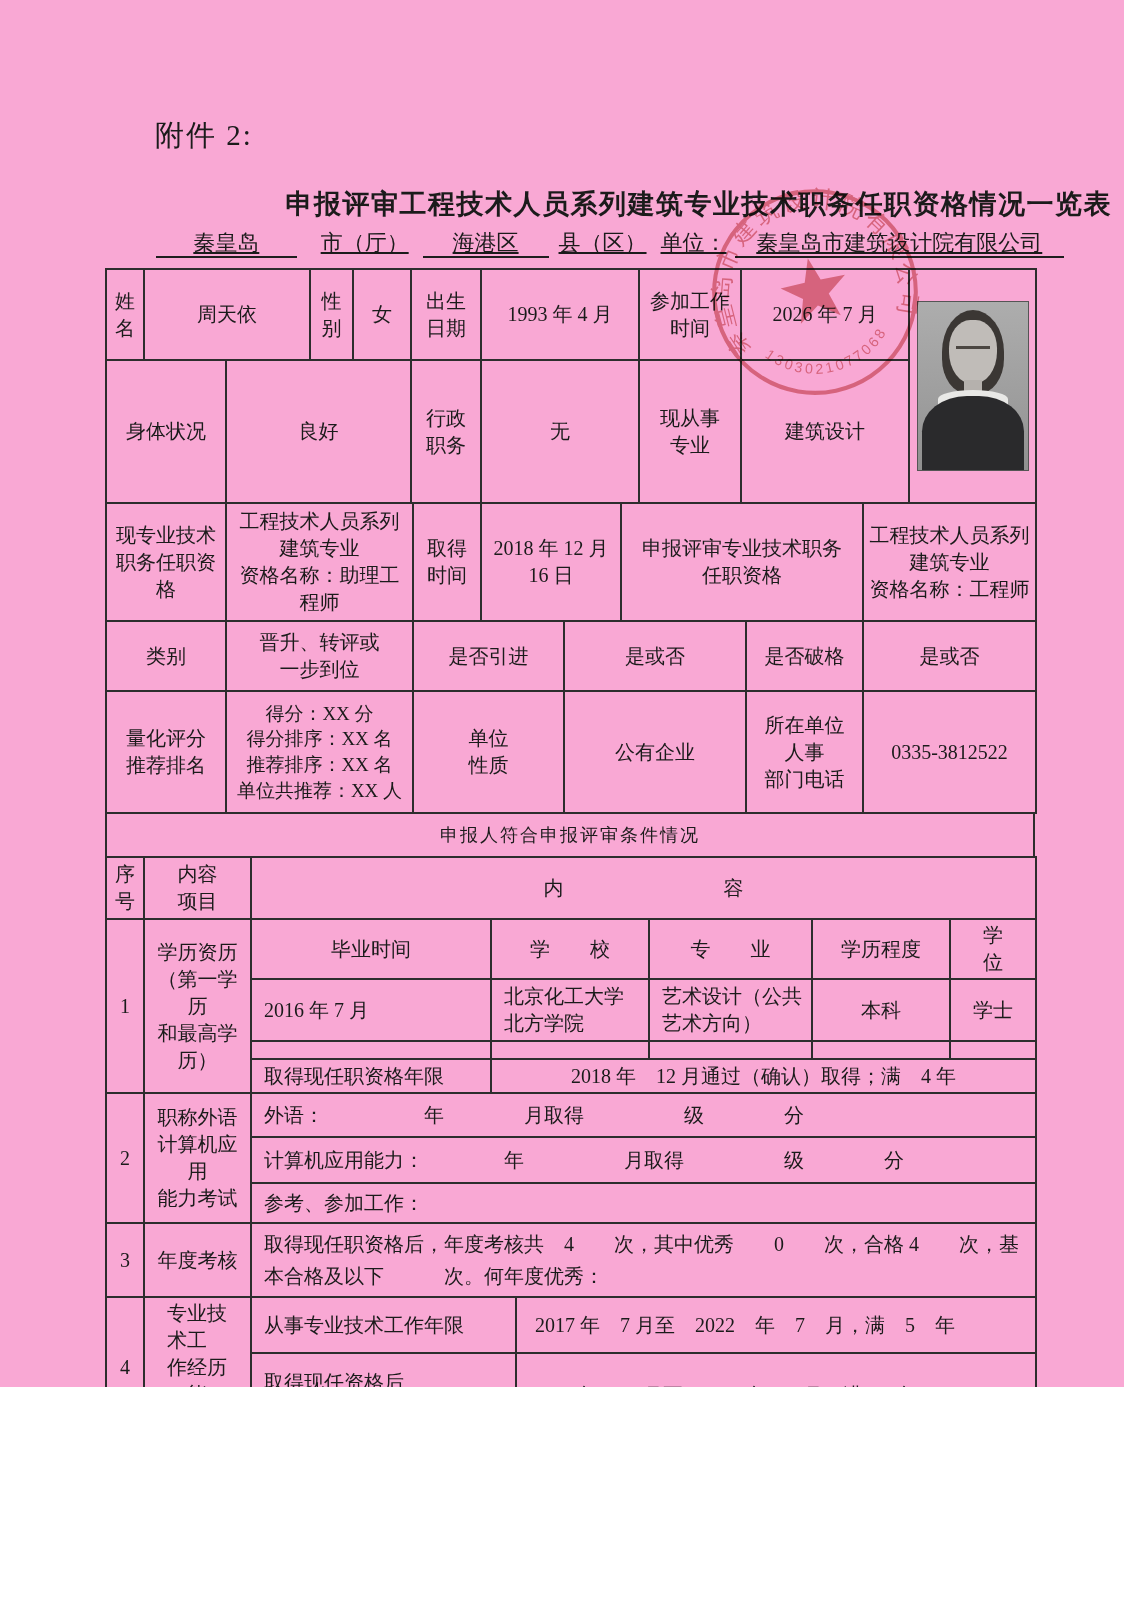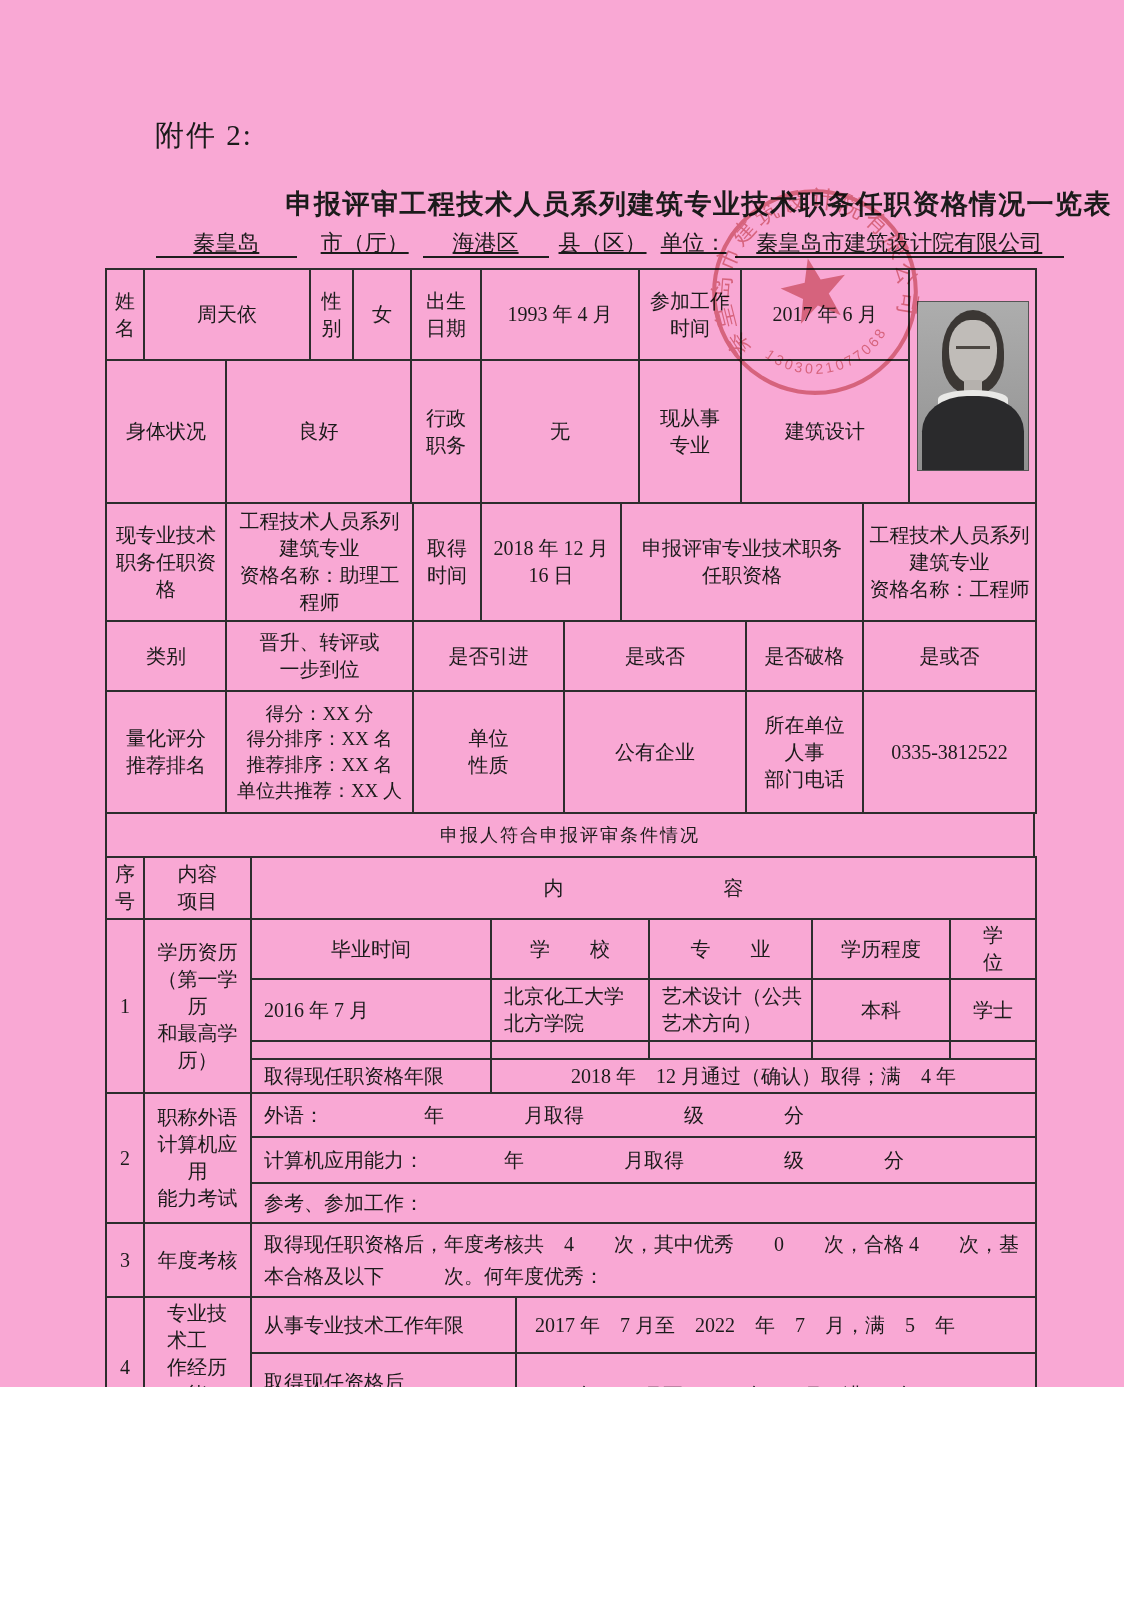--- a/index.html
+++ b/index.html
@@ -126,21 +126,21 @@
 名</td>
         <td colspan="2">周天依</td>
         <td>性
 别</td>
         <td>女</td>
         <td>出生
 日期</td>
         <td>1993 年 4 月</td>
         <td>参加工作
 时间</td>
-        <td>2017 年 6 月</td>
+        <td>2026 年 7 月</td>
         <td rowspan="2" class="photo-cell">
           <div class="photo">
             <div class="hair"></div>
             <div class="face"></div>
             <div class="eyes"></div>
             <div class="neck"></div>
             <div class="collar"></div>
             <div class="torso"></div>
           </div>
         </td>

